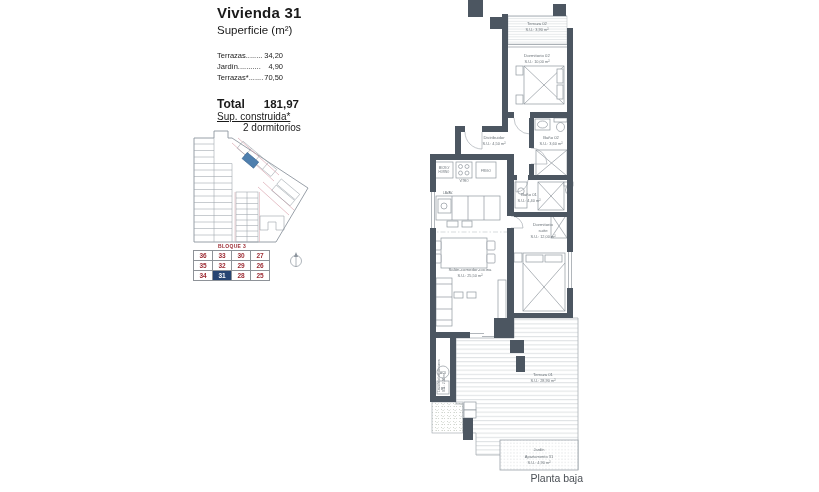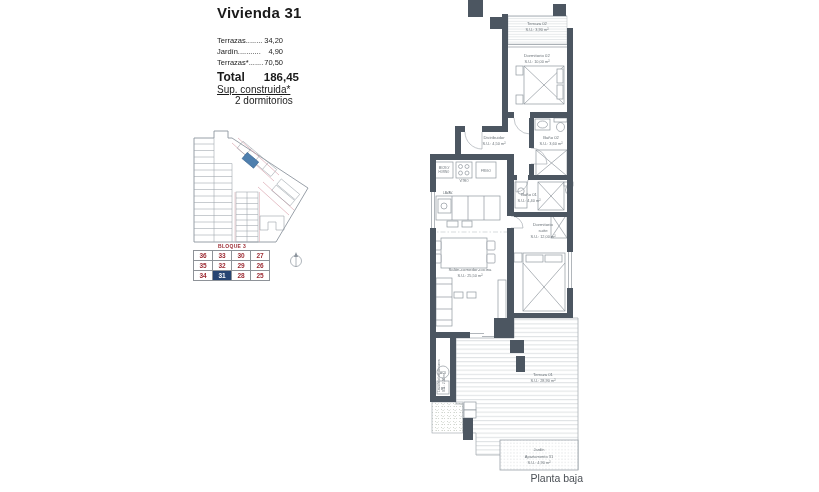--- a/index.html
+++ b/index.html
@@ -4,26 +4,26 @@
 <style>
   html,body{margin:0;padding:0;background:#fff;}
   #canvas{position:relative;width:795px;height:492px;background:#ffffff;overflow:hidden;
           font-family:"Liberation Sans",sans-serif;color:#1a1a1a;}
   
   .legend{position:absolute;left:217px;top:4px;width:170px;}
   .legend .title{font-size:15px;font-weight:bold;letter-spacing:.2px;}
   .legend .subtitle{font-size:11.5px;margin-top:3px;}
   .legend .rows{margin-top:14px;}
   .legend .srow{display:flex;justify-content:space-between;width:66px;font-size:7.5px;line-height:11px;color:#222;}
-  .legend .trow{display:flex;justify-content:space-between;width:82px;margin-top:2px;align-items:baseline;}
+  .legend .trow{display:flex;justify-content:space-between;width:82px;margin-top:14px;align-items:baseline;}
   .legend .trow .tl{font-size:12px;font-weight:bold;}
   .legend .trow .tv{font-size:11.5px;font-weight:bold;}
   .legend .built{margin-top:0;font-size:10px;text-decoration:underline;}
   .legend .feat{font-size:10px;line-height:12px;}
-  .legend .feat.f1{margin-left:18px;}
+  .legend .feat.f1{margin-left:26px;}
   .legend .feat.f2{margin-left:32px;}
   
   .siteplan{position:absolute;left:186px;top:130px;}
   
   .unitbox{position:absolute;left:193px;top:243px;width:78px;}
   .unitbox .blk{font-size:5px;line-height:7px;text-align:center;color:#9c2b33;font-weight:bold;letter-spacing:.3px;}
   table.units{border-collapse:collapse;}
   table.units td{width:18px;height:9px;border:1px solid #8e9298;text-align:center;
                  font-size:6.5px;font-weight:bold;color:#9c2b33;padding:0;line-height:9px;}
   table.units td.hl{background:#274472;color:#ffffff;}
@@ -35,37 +35,38 @@
   .thin{stroke:#8f979e;stroke-width:0.7;fill:none;}
   .thinw{stroke:#8f979e;stroke-width:0.7;fill:#ffffff;}
 </style>
 </head>
 <body>
 
 <div id="canvas">
 
   <div class="legend">
     <div class="title">Vivienda 31</div>
+    <div class="subtitle">Superficie (m²)</div>
     <div class="rows">
       <div class="srow">
         <span>Terrazas........</span>
         <span>34,20</span>
       </div>
       <div class="srow">
         <span>Jardín...........</span>
         <span>4,90</span>
       </div>
       <div class="srow">
         <span>Terrazas*.......</span>
         <span>70,50</span>
       </div>
     </div>
     <div class="trow">
       <span class="tl">Total</span>
-      <span class="tv">186,45</span>
+      <span class="tv">181,97</span>
     </div>
     <div class="built">Sup. construida*</div>
     <div class="feat f1">2 dormitorios</div>
   </div>
 
   <svg class="siteplan" width="132" height="148" viewBox="0 0 132 148">
     <g>
       <path d="M8,8 L28,8 L28,1 L42,1 L42,8 L46,8 L122,58 L90,112 L8,112 Z" fill="none" stroke="#8d959e" stroke-width="0.9"></path>
     </g>
     <g stroke="#9aa2a9" stroke-width="0.55">

